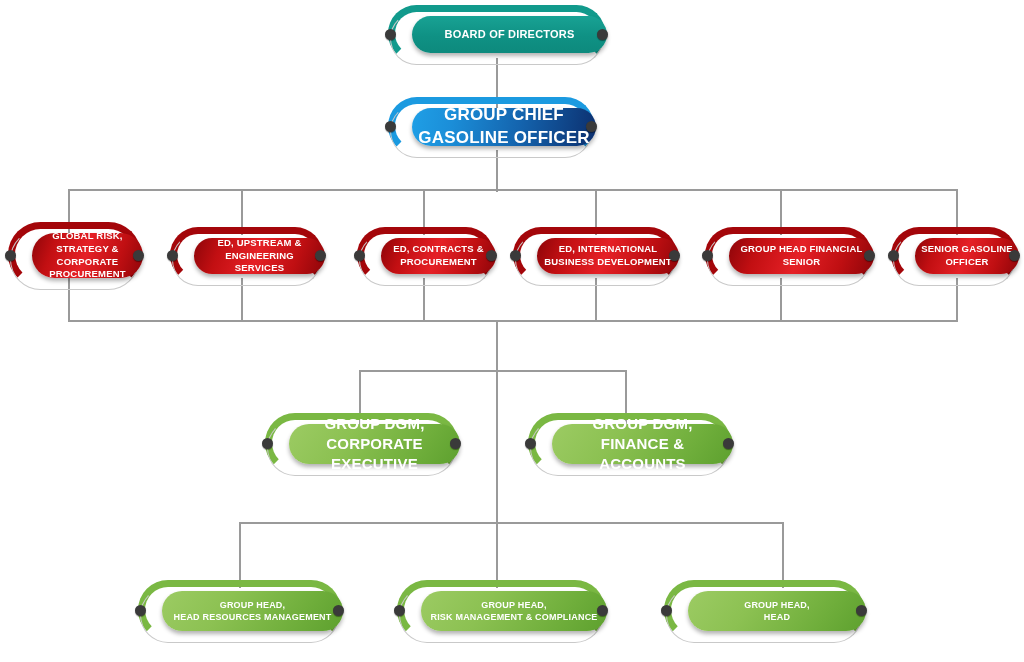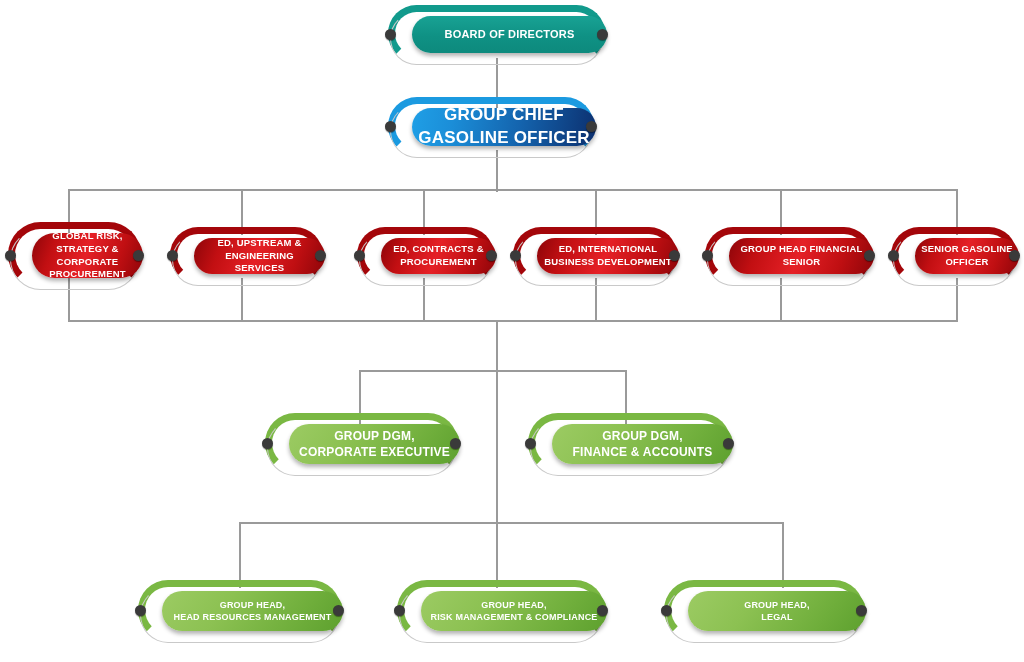--- a/index.html
+++ b/index.html
@@ -107,21 +107,21 @@
 
   .green .ring { border-color: #7ab843; }
   .green .pill {
     background: linear-gradient(125deg,#9ccb63 0%,#8cc152 35%,#6fae3b 75%,#5da02e 100%);
   }
 
   
   .t-board  { font-size: 11px; }
   .t-ceo    { font-size: 17px; }
   .t-red    { font-size: 9.5px; }
-  .t-dgm    { font-size: 12px; }
+  .t-dgm    { font-size: 15px; }
   .t-head   { font-size: 9px; }
 </style>
 </head>
 <body>
 
 <div id="chart">
 
   <div class="line v" style="left:496px; top:58px; height:52px;"></div>
 
   <div class="line v" style="left:496px; top:150px; height:42px;"></div>
@@ -310,20 +310,20 @@
     <div class="dot l"></div>
     <div class="dot r"></div>
   </div>
 
   <div class="node green" style="left:664px; top:580px; width:200px; height:60px;">
     <div class="ring"></div>
     <div class="hair"></div>
     <div class="pill t-head">
       <span>
         <span>GROUP HEAD,</span><br>
-        <span>LEGAL</span>
+        <span>HEAD</span>
       </span>
     </div>
     <div class="dot l"></div>
     <div class="dot r"></div>
   </div>
 
 </div>
 
 </body></html>

